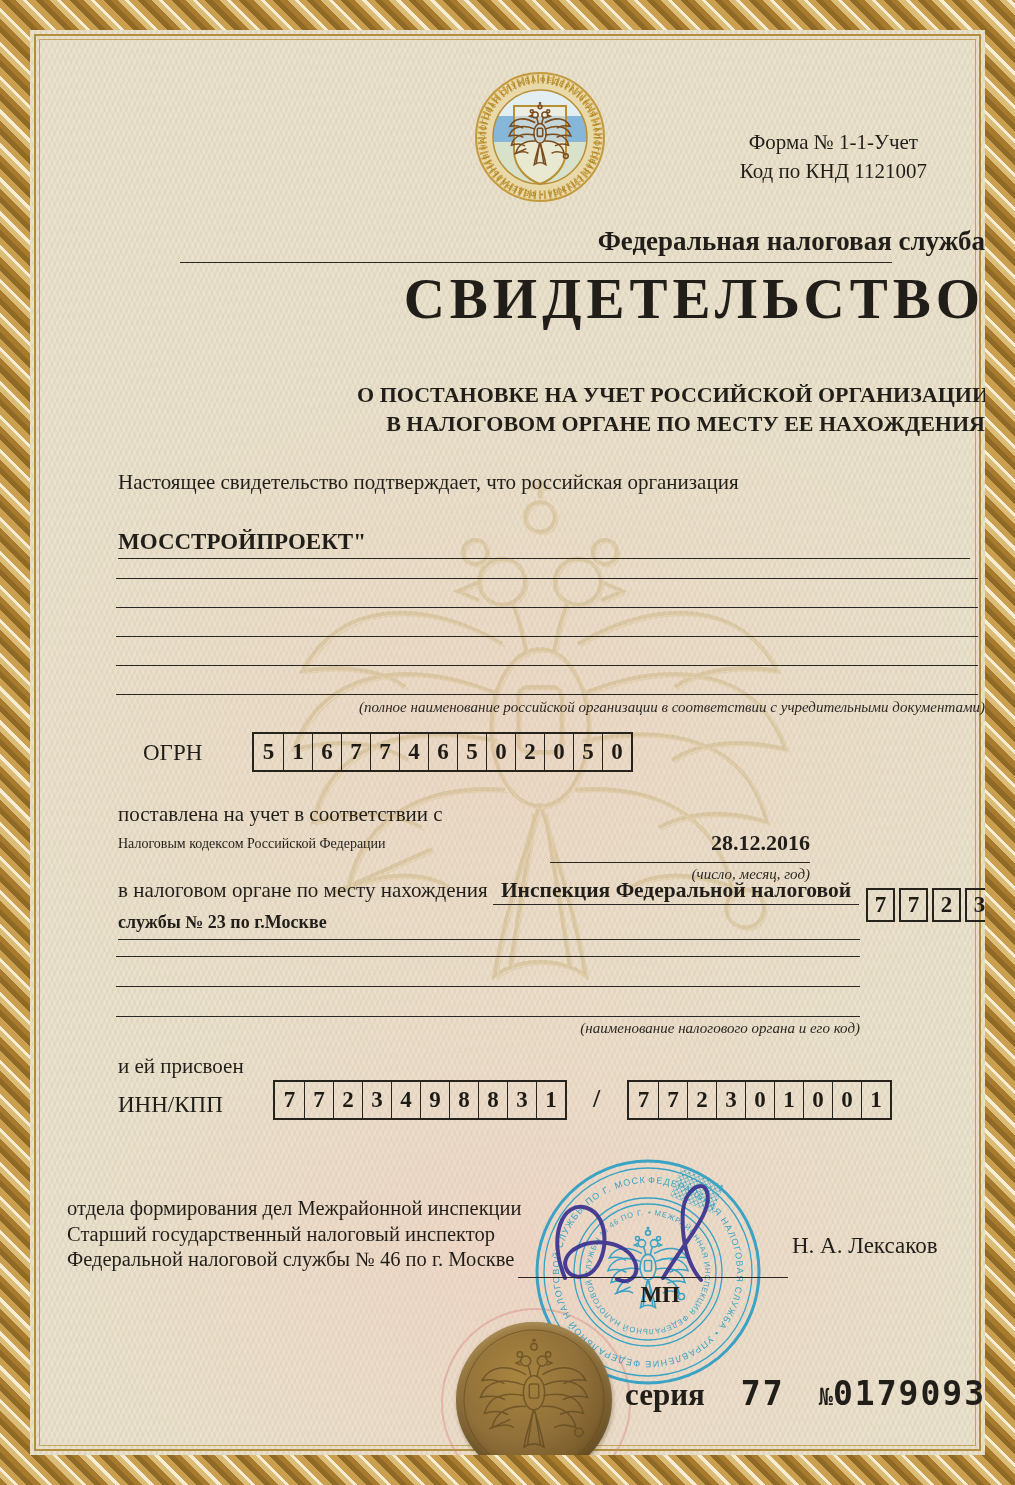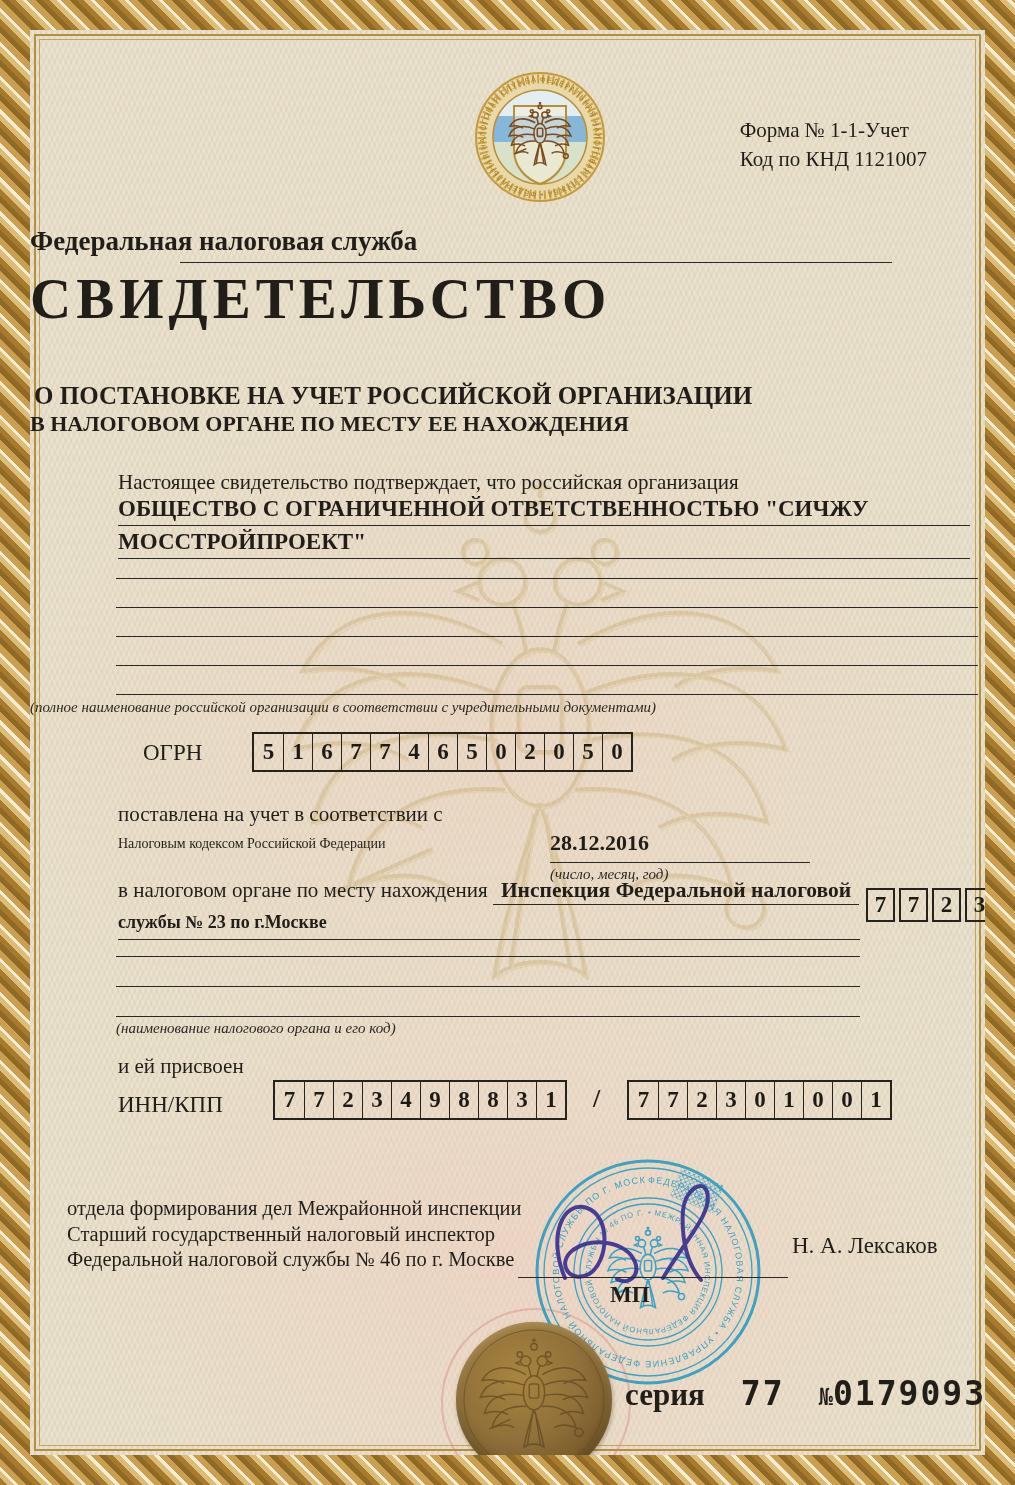--- a/index.html
+++ b/index.html
@@ -13,21 +13,21 @@
       repeating-linear-gradient(65deg, rgba(150,126,92,0.06) 0 2px, transparent 2px 5px),
       #eae2cd;
     border:30px solid transparent;
     border-image:repeating-linear-gradient(45deg,#a87a2e 0 5px,#dcbd78 5px 10px,#f7edd4 10px 13px,#caa050 13px 19px,#8f6a26 19px 24px) 30;
   }
   .inner-frame{position:absolute;inset:4px;border:2px solid #b3903f;pointer-events:none;}
   .inner-frame2{position:absolute;inset:9px;border:1px solid #c2a45c;pointer-events:none;}
   .abs{position:absolute;}
   .serif{font-family:"Liberation Serif",serif;}
   .b{font-weight:bold;}
-  .center{text-align:left;}
+  .center{text-align:right;}
   .uline{position:absolute;border-bottom:1.6px solid #2b2722;}
   .cap{font-style:italic;font-size:15px;color:#2b2722;font-family:Liberation Serif, serif;}
   .digit-row{position:absolute;display:flex;box-sizing:border-box;}
   .digit-row.framed{border:2.5px solid #26221c;}
   .digit-row.framed .cell{border-left:1.8px solid #26221c;}
   .digit-row.framed .cell:first-child{border-left:none;}
   .digit-row.gapped .cell{border:2px solid #26221c;margin-left:4px;}
   .digit-row.gapped .cell:first-child{margin-left:0;}
   .cell{width:29px;flex:0 0 auto;text-align:center;font-family:"Liberation Serif",serif;
         font-weight:bold;font-size:23px;color:#1e1b16;box-sizing:border-box;}
@@ -94,34 +94,33 @@
     <path d="M56,40 h52 v44 c0,17 -12,29 -26,34 c-14,-5 -26,-17 -26,-34 Z" fill="rgba(246,238,214,0.55)" stroke="#b98f35" stroke-width="2"></path>
     <g transform="translate(48,34) scale(0.17)">
       <use href="#eagle-shape" stroke="#7a4b1e" stroke-width="9"></use>
     </g>
     <path id="emb-arc" d="M82,16 a55,55 0 1,1 -0.01,0" fill="none"></path>
     <text font-family="Liberation Sans, sans-serif" font-size="7.5" fill="#a9801f" letter-spacing="1">
       <textPath href="#emb-arc">ФЕДЕРАЛЬНАЯ НАЛОГОВАЯ СЛУЖБА • ФЕДЕРАЛЬНАЯ НАЛОГОВАЯ СЛУЖБА •</textPath>
     </text>
   </svg>
 
-  <div class="abs serif" style="right:58px;top:86px;text-align:left;font-size:21px;line-height:29px">
+  <div class="abs serif" style="right:58px;top:98px;text-align:center;font-size:21px;line-height:29px">
     <div>Форма № 1-1-Учет</div>
     <div>Код по КНД 1121007</div>
   </div>
 
   <div class="abs serif b center" style="left:0;width:100%;top:196px;font-size:27px">Федеральная налоговая служба</div>
   <div class="uline" style="left:150px;width:712px;top:208px;height:24px;border-bottom-width:1px"></div>
   <div class="abs serif b center" style="left:0;width:100%;top:236px;font-size:57px;letter-spacing:5px">СВИДЕТЕЛЬСТВО</div>
 
-  <div class="abs serif b center" style="left:4px;width:100%;top:352px;font-size:25px">О ПОСТАНОВКЕ НА УЧЕТ РОССИЙСКОЙ ОРГАНИЗАЦИИ</div>
+  <div class="abs serif b center" style="left:4px;width:100%;top:352px;font-size:22px">О ПОСТАНОВКЕ НА УЧЕТ РОССИЙСКОЙ ОРГАНИЗАЦИИ</div>
   <div class="abs serif b center" style="left:0;width:100%;top:381px;font-size:22px">В НАЛОГОВОМ ОРГАНЕ ПО МЕСТУ ЕЕ НАХОЖДЕНИЯ</div>
 
   <div class="abs serif" style="left:88px;top:440px;font-size:21px">Настоящее свидетельство подтверждает, что российская организация</div>
-  <div class="abs serif b" style="left:88px;top:466px;width:852px;font-size:23px;height:29px;border-bottom:1.6px solid #2b2722">ОБЩЕСТВО С ОГРАНИЧЕННОЙ ОТВЕТСТВЕННОСТЬЮ "СИЧЖУ</div>
   <div class="abs serif b" style="left:88px;top:499px;width:852px;font-size:23px;height:29px;border-bottom:1.6px solid #2b2722">МОССТРОЙПРОЕКТ"</div>
 
   <div class="uline" style="left:86px;width:862px;top:518px;height:30px"></div>
   <div class="uline" style="left:86px;width:862px;top:547px;height:30px"></div>
   <div class="uline" style="left:86px;width:862px;top:576px;height:30px"></div>
   <div class="uline" style="left:86px;width:862px;top:605px;height:30px"></div>
   <div class="uline" style="left:86px;width:862px;top:634px;height:30px"></div>
 
   <div class="abs cap center" style="left:0;width:100%;top:669px">(полное наименование российской организации в соответствии с учредительными документами)</div>
 

